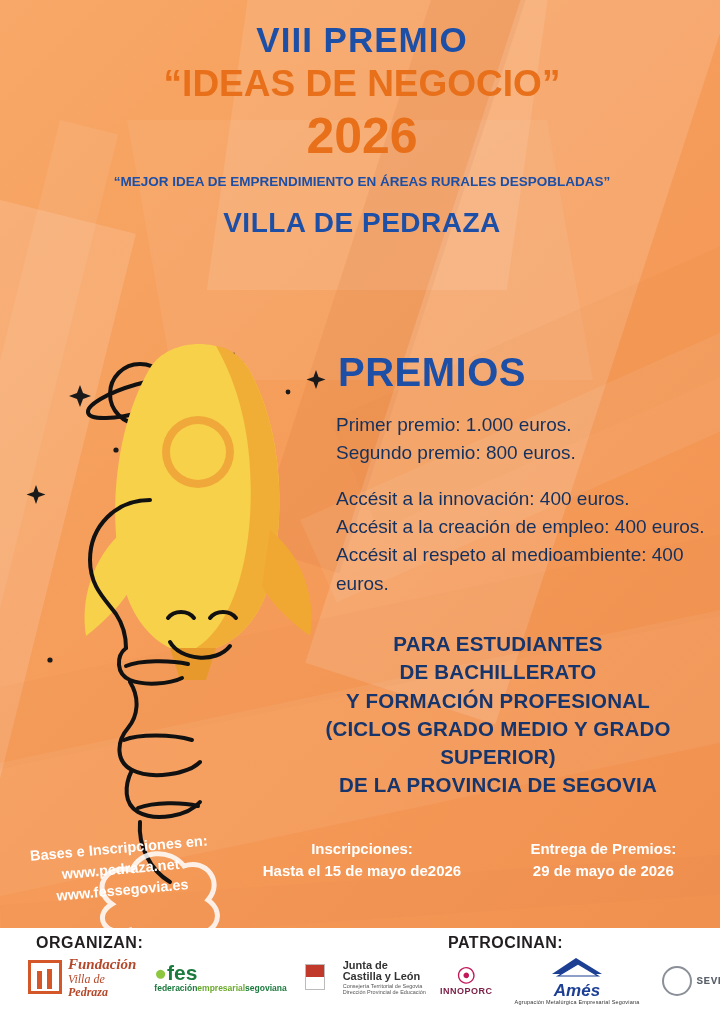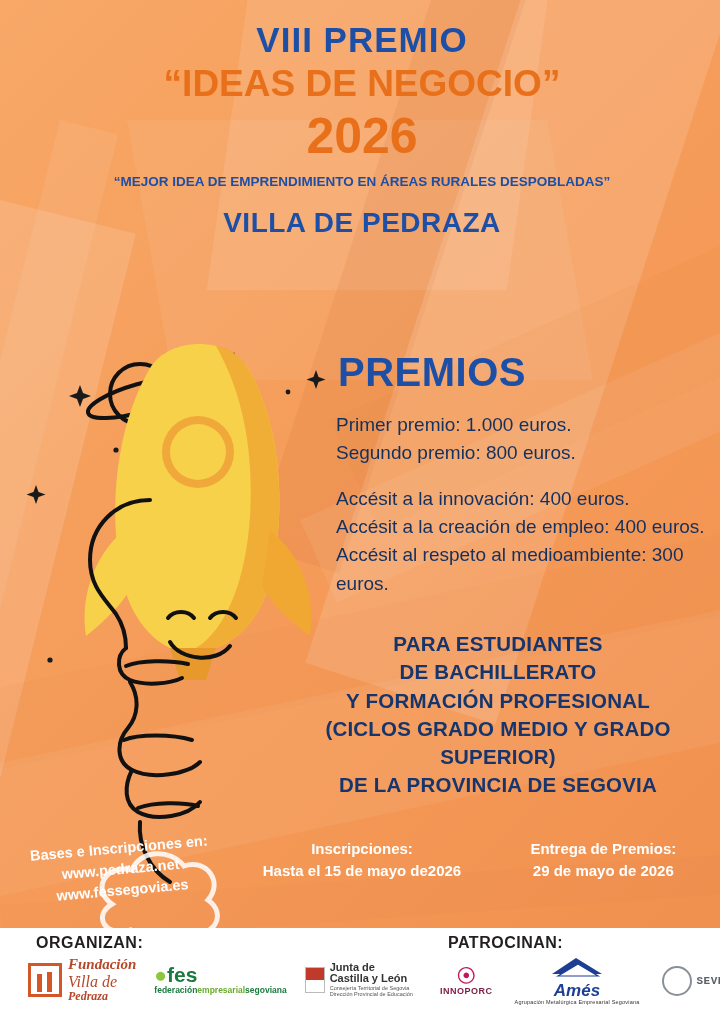--- a/index.html
+++ b/index.html
@@ -226,21 +226,21 @@
   .fp-text .l1 {
     font-family: "Liberation Serif", serif;
     font-style: italic;
     font-weight: bold;
     font-size: 15px;
     color: #b5482a;
   }
   .fp-text .l2 {
     font-family: "Liberation Serif", serif;
     font-style: italic;
-    font-size: 16px;
+    font-size: 12px;
     color: #b5482a;
   }
   .fp-text .l3 {
     font-family: "Liberation Serif", serif;
     font-style: italic;
     font-weight: bold;
     font-size: 12px;
     color: #b5482a;
   }
   .logo-fes {
@@ -258,21 +258,21 @@
     font-size: 8.5px;
     font-weight: bold;
     color: #1b7a3e;
   }
   .fes-sub .b {
     color: #6aaa2a;
   }
   .logo-jcyl {
     display: flex;
     align-items: center;
-    gap: 5px;
+    gap: 18px;
   }
   .jcyl-mark {
     width: 20px;
     height: 26px;
     background: linear-gradient(to bottom, #c0392b 0 50%, #ffffff 50% 100%);
     border: 1px solid #bbb;
     box-sizing: border-box;
   }
   .jcyl-text .j1 {
     font-size: 11px;
@@ -421,21 +421,21 @@
   </svg>
 
   <div class="premios-block">
     <div class="t-premios">PREMIOS</div>
     <div class="prize-list">
       <div class="prize-line">Primer premio: 1.000 euros.</div>
       <div class="prize-line">Segundo premio: 800 euros.</div>
       <div class="prize-gap"></div>
       <div class="prize-line">Accésit a la innovación: 400 euros.</div>
       <div class="prize-line">Accésit a la creación de empleo: 400 euros.</div>
-      <div class="prize-line">Accésit al respeto al medioambiente: 300 euros.</div>
+      <div class="prize-line">Accésit al respeto al medioambiente: 400 euros.</div>
     </div>
   </div>
 
   <div class="audience">
     <div class="aud-line">PARA ESTUDIANTES</div>
     <div class="aud-line">DE BACHILLERATO</div>
     <div class="aud-line">Y FORMACIÓN PROFESIONAL</div>
     <div class="aud-line">(CICLOS GRADO MEDIO Y GRADO SUPERIOR)</div>
     <div class="aud-line">DE LA PROVINCIA DE SEGOVIA</div>
   </div>

